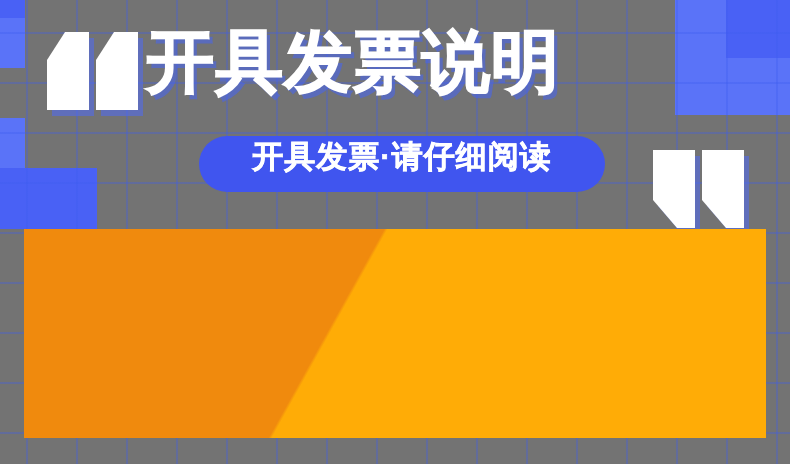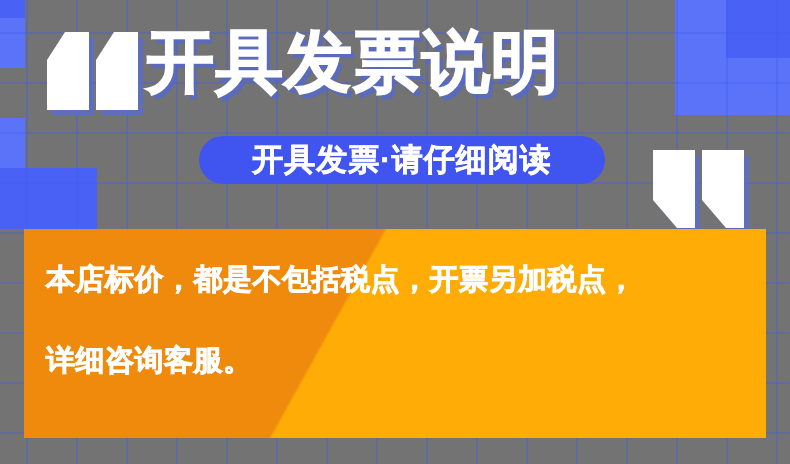--- a/index.html
+++ b/index.html
@@ -47,23 +47,23 @@
     font-size:68px;line-height:1;
     font-weight:bold;color:#ffffff;
     letter-spacing:1px;
     white-space:nowrap;
     text-shadow:4px 5px 0 rgba(70,100,245,.55);
     -webkit-text-stroke:1.5px #ffffff;
   }
   
   #pill{
     position:absolute;z-index:4;
-    left:199px;top:136px;width:406px;height:48px;
+    left:199px;top:136px;width:406px;height:56px;
     background:#4055ef;border-radius:28px;
-    display:flex;align-items:center;justify-content:center;
+    display:flex;justify-content:center;
   }
   #pill-text{
     font-size:31px;font-weight:bold;color:#ffffff;
     letter-spacing:1px;white-space:nowrap;
     -webkit-text-stroke:.6px #ffffff;
   }
   
   #panel{
     position:absolute;z-index:5;
     left:24px;top:229px;width:742px;height:209px;
@@ -124,19 +124,15 @@
   </svg>
 
   <div id="title">开具发票说明</div>
 
   <div id="pill">
     <span id="pill-text">开具发票·请仔细阅读</span>
   </div>
 
   <div id="panel">
     <div id="panel-wedge"></div>
-    <div id="panel-body">
-      <div class="panel-line" id="panel-line-1">本店标价，都是不包括税点，开票另加税点，</div>
-      <div class="panel-line" id="panel-line-2">详细咨询客服。</div>
-    </div>
   </div>
 
 </div>
 
 </body></html>

